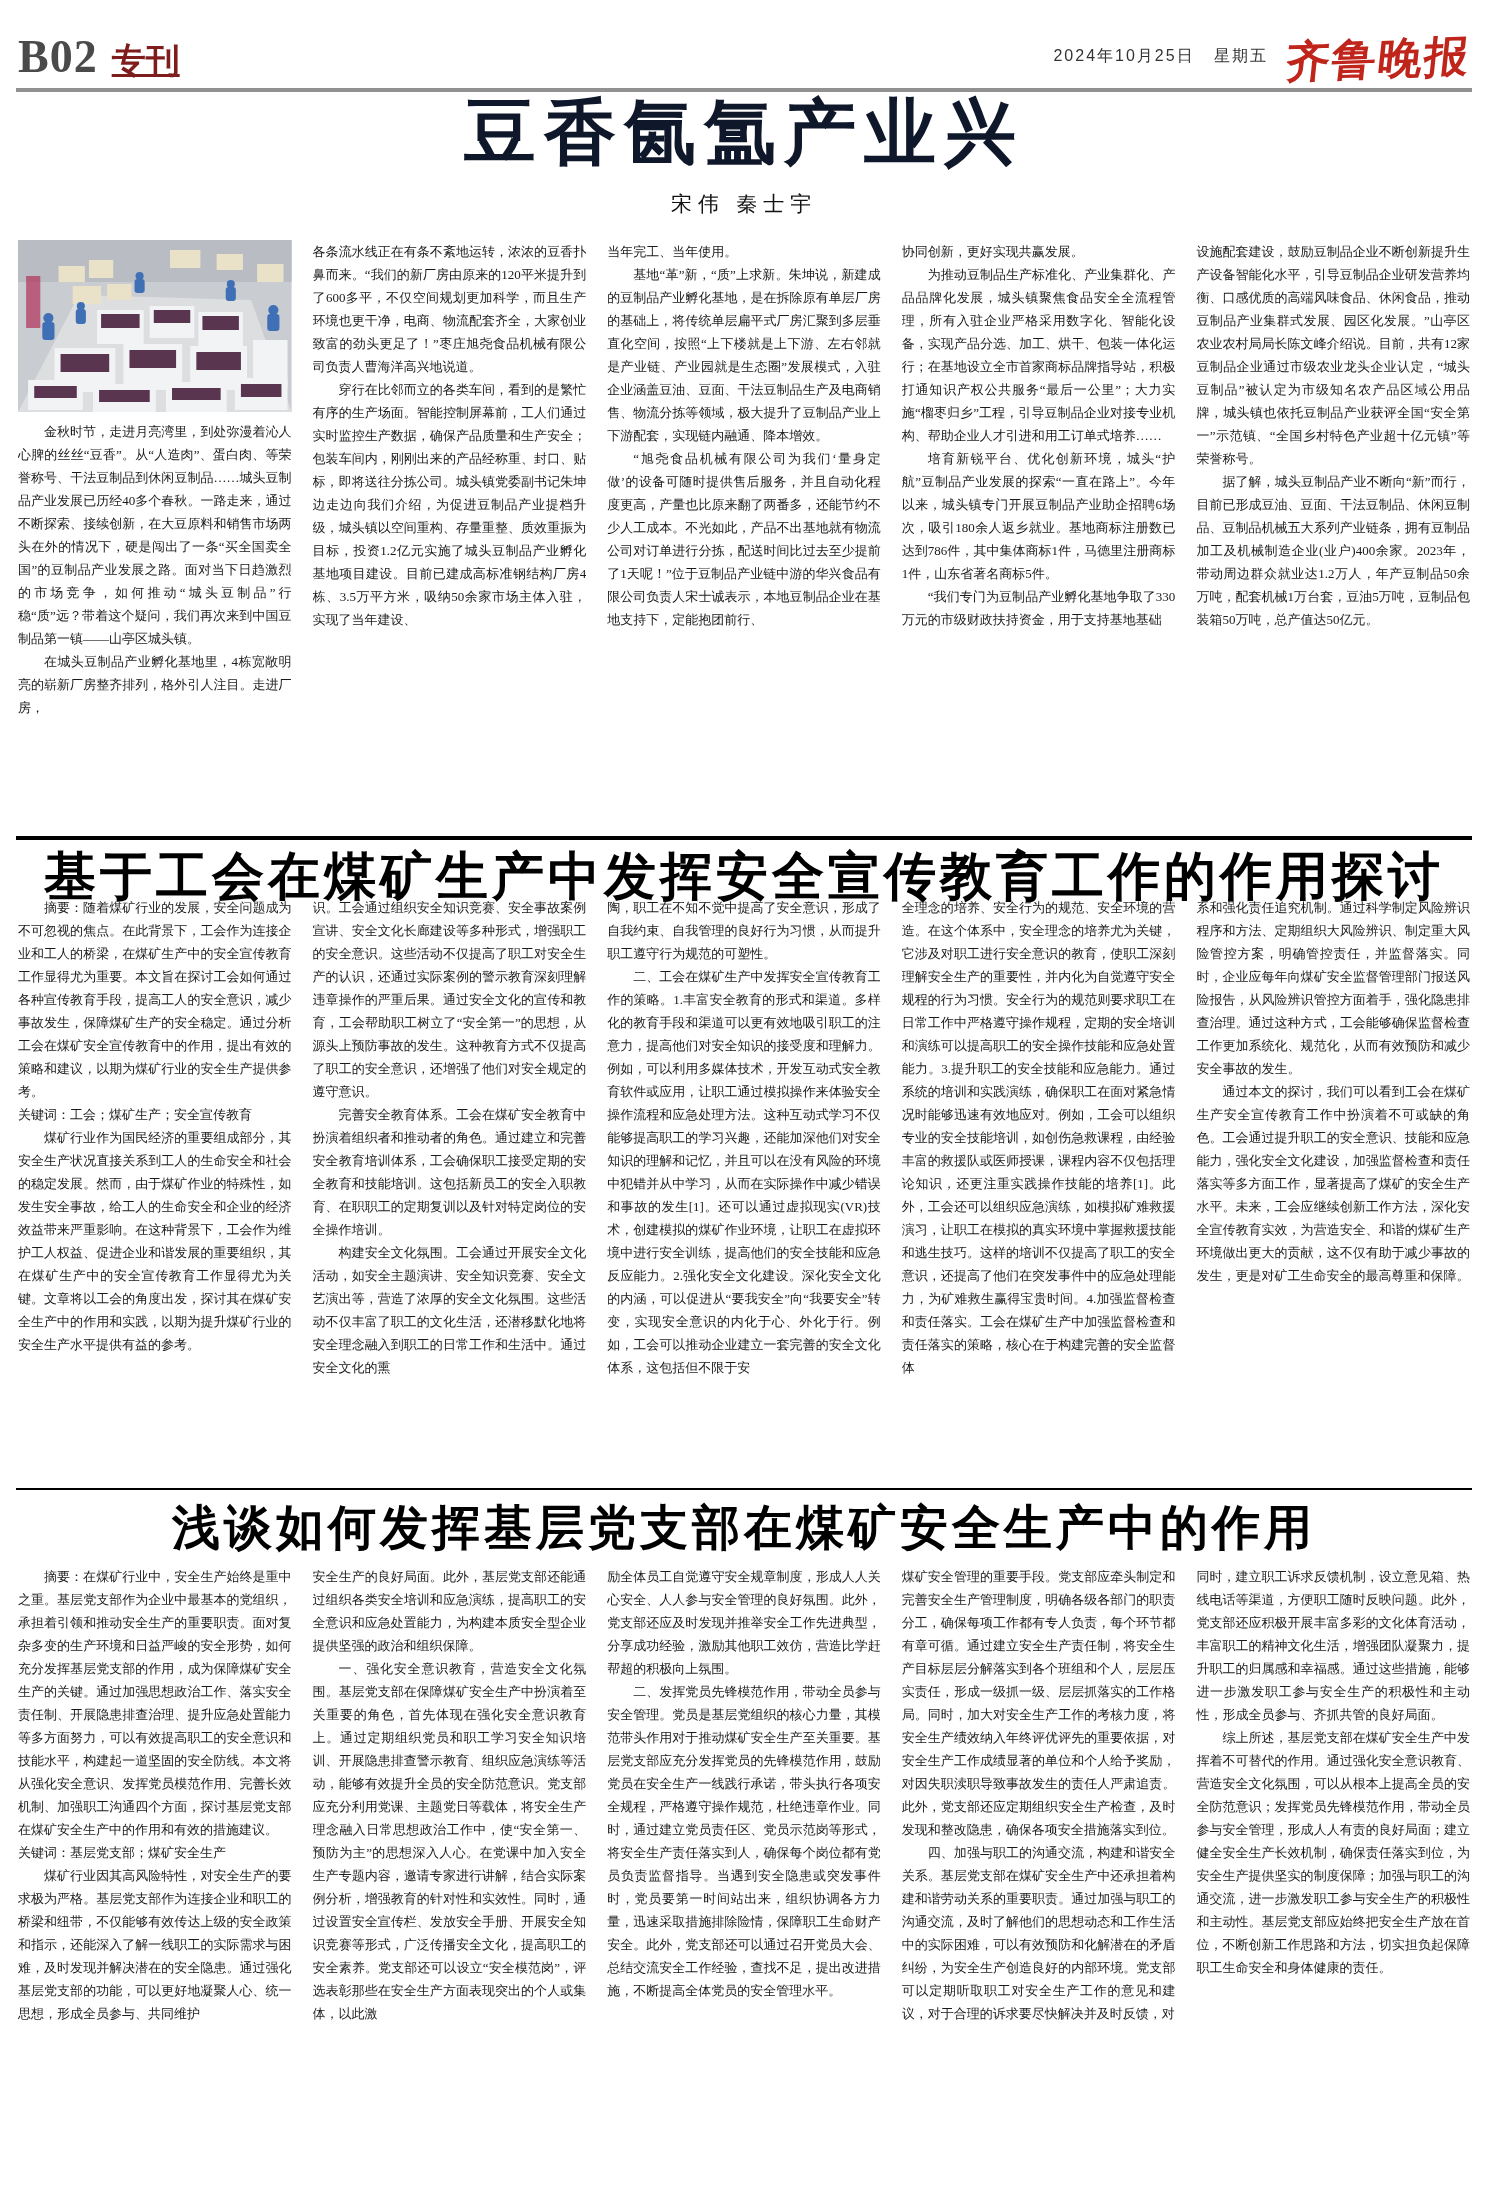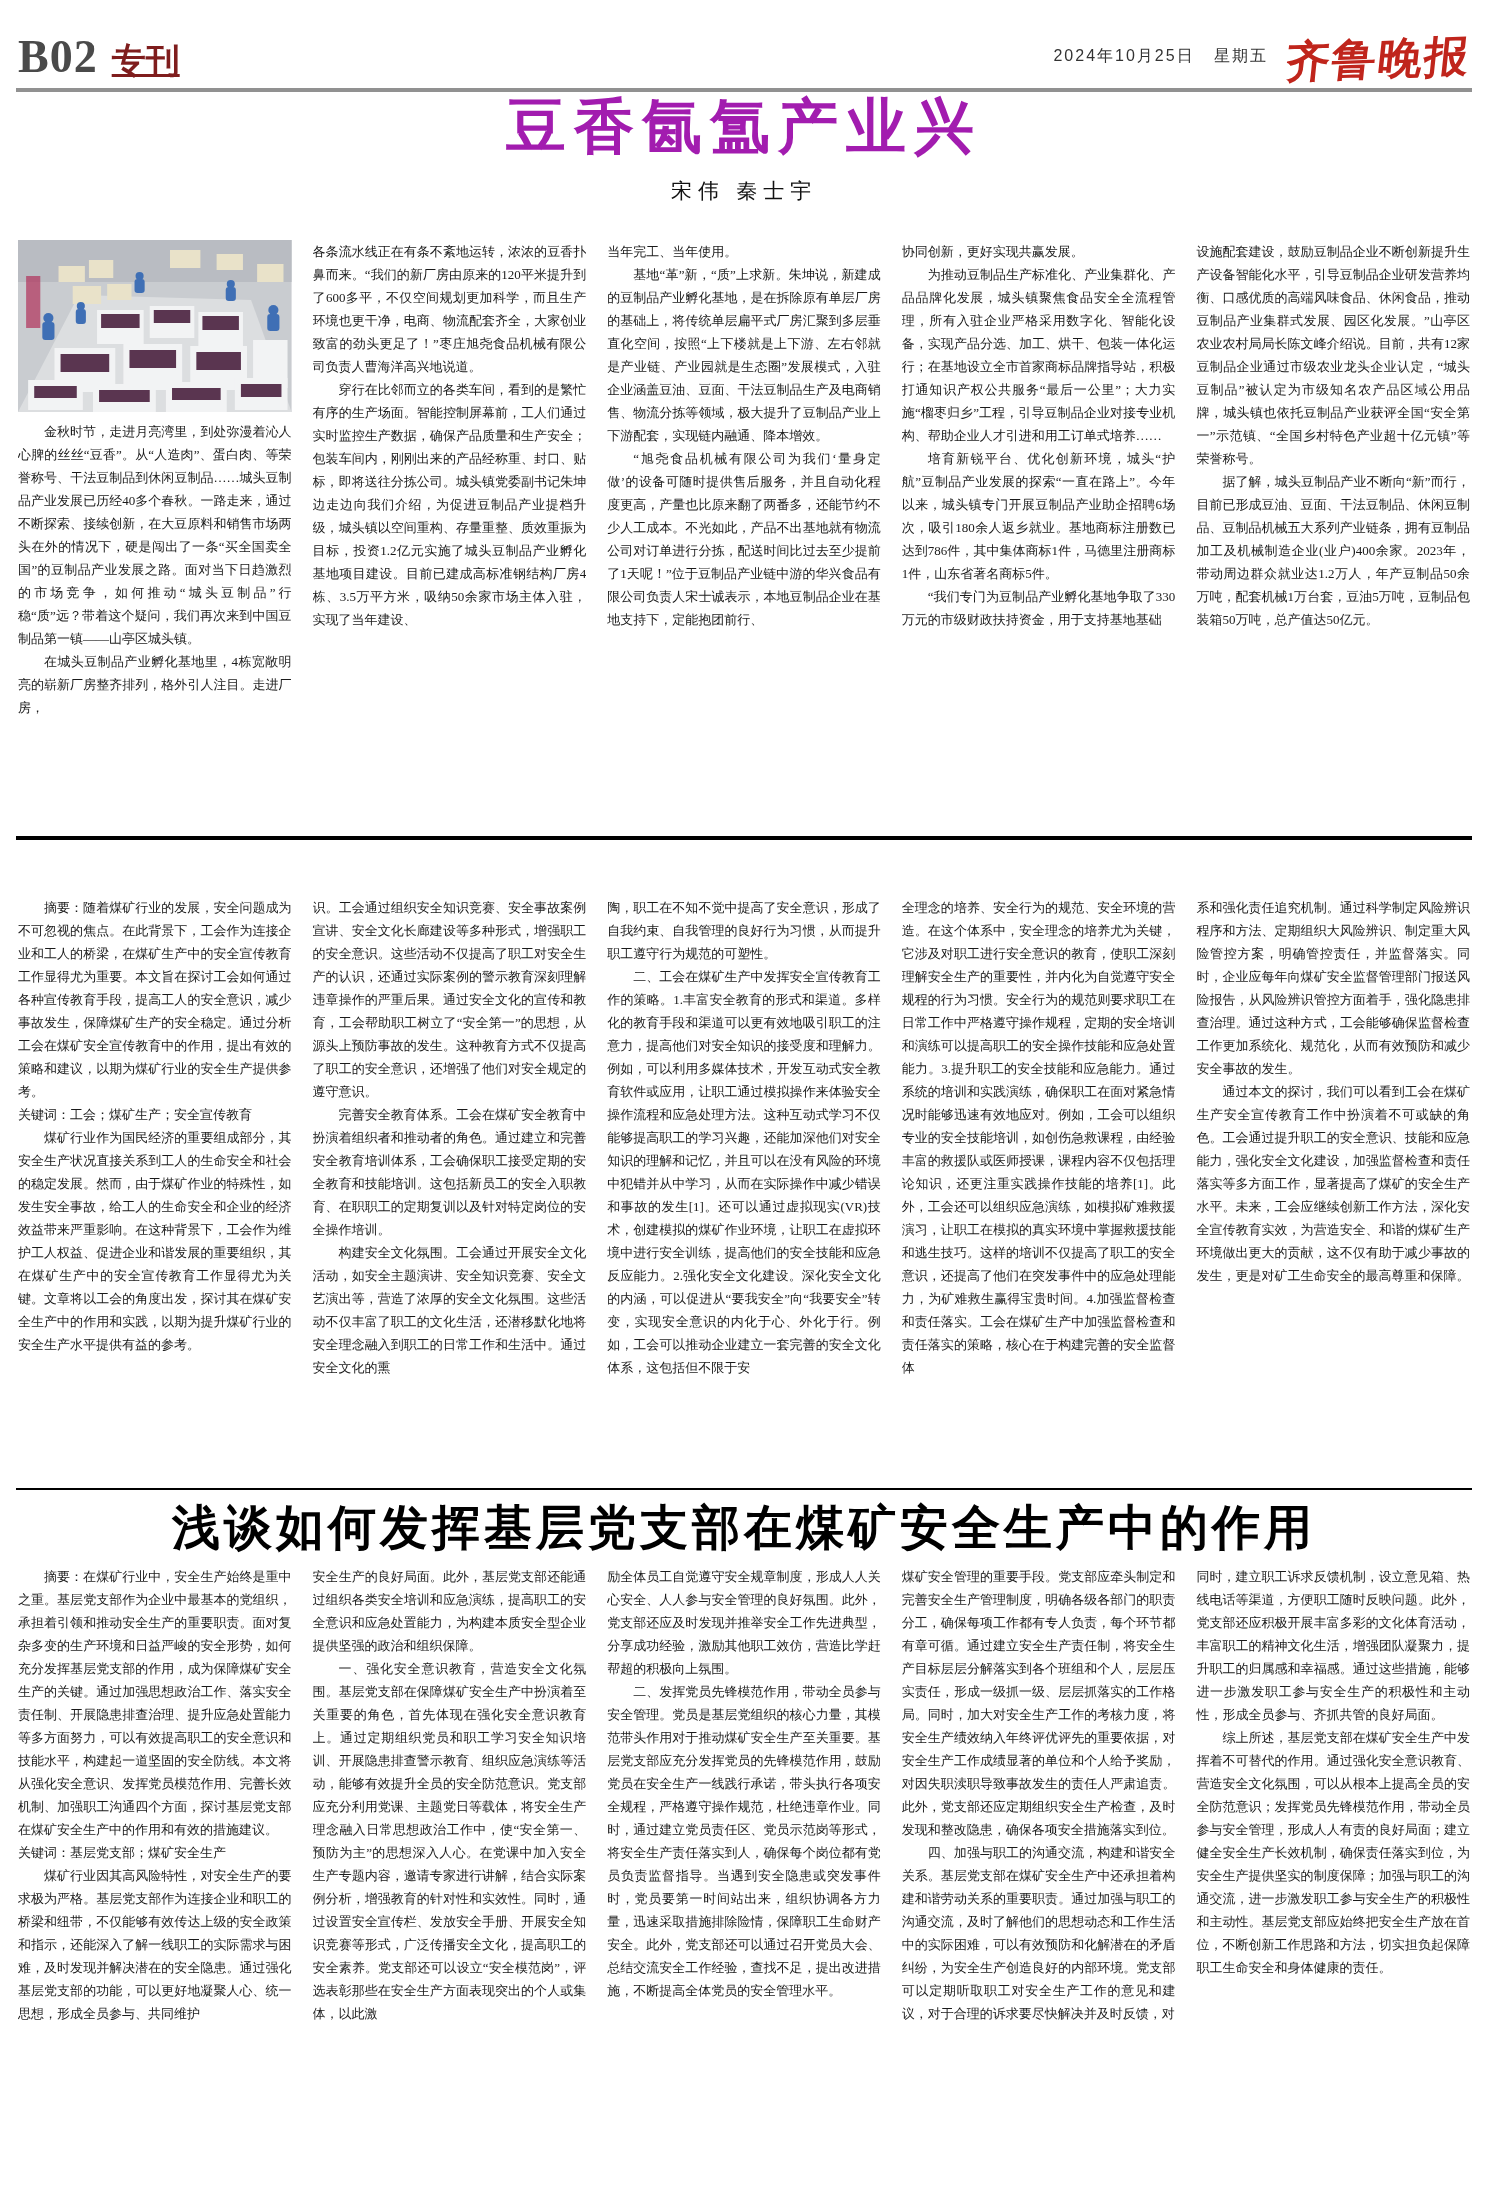--- a/index.html
+++ b/index.html
@@ -10,21 +10,21 @@
   .hdr-left{position:absolute;left:2px;bottom:0;display:flex;align-items:baseline;gap:14px;}
   .pageno{font-size:46px;font-weight:bold;color:#4a4a4a;letter-spacing:1px;font-family:"Liberation Serif",serif;}
   .section{font-size:34px;font-weight:bold;color:#7f1d1d;font-family:"Liberation Sans",sans-serif;text-decoration:underline;}
   .hdr-right{position:absolute;right:2px;bottom:2px;display:flex;align-items:center;gap:18px;}
   .dateline{font-size:16px;color:#333;letter-spacing:2px;padding-bottom:8px;font-family:"Liberation Sans",sans-serif;}
   .masthead{font-size:44px;font-weight:bold;color:#c0251c;transform:skewX(-8deg) rotate(-2deg);
             letter-spacing:2px;line-height:1;}
   .hdr-rule{position:absolute;left:16px;right:16px;top:88px;height:4px;background:#919191;}
   
   .h1-wrap{position:absolute;left:0;right:0;top:96px;text-align:center;}
-  .headline1{font-size:60px;font-weight:bold;color:#a21caf;letter-spacing:8px;line-height:1.05;}
+  .headline1{font-size:72px;font-weight:bold;color:#0f172a;letter-spacing:8px;line-height:1.05;}
   .byline{margin-top:18px;font-size:21px;color:#111;letter-spacing:6px;}
   
   .cols{position:absolute;left:18px;right:18px;display:flex;gap:21px;}
   .col{flex:1 1 0;overflow:hidden;font-size:13px;line-height:23px;text-align:justify;word-break:break-all;}
   .col p{margin:0;}
   .ind{text-indent:2em;}
   .noind{text-indent:0;}
   .a1cols{top:240px;height:592px;}
   .a2cols{top:896px;height:586px;}
   .a3cols{top:1565px;height:606px;}
@@ -146,20 +146,21 @@
       </div>
     <div class="col">
         <div>
           <p class="noind">设施配套建设，鼓励豆制品企业不断创新提升生产设备智能化水平，引导豆制品企业研发营养均衡、口感优质的高端风味食品、休闲食品，推动豆制品产业集群式发展、园区化发展。”山亭区农业农村局局长陈文峰介绍说。目前，共有12家豆制品企业通过市级农业龙头企业认定，“城头豆制品”被认定为市级知名农产品区域公用品牌，城头镇也依托豆制品产业获评全国“安全第一”示范镇、“全国乡村特色产业超十亿元镇”等荣誉称号。</p>
           <p class="ind">据了解，城头豆制品产业不断向“新”而行，目前已形成豆油、豆面、干法豆制品、休闲豆制品、豆制品机械五大系列产业链条，拥有豆制品加工及机械制造企业(业户)400余家。2023年，带动周边群众就业达1.2万人，年产豆制品50余万吨，配套机械1万台套，豆油5万吨，豆制品包装箱50万吨，总产值达50亿元。</p>
         </div>
       </div>
   </div>
 
   <div class="rule-a2"></div>
+  <div class="headline2">基于工会在煤矿生产中发挥安全宣传教育工作的作用探讨</div>
   <div class="cols a2cols">
     <div class="col">
         <div>
           <p class="ind">摘要：随着煤矿行业的发展，安全问题成为不可忽视的焦点。在此背景下，工会作为连接企业和工人的桥梁，在煤矿生产中的安全宣传教育工作显得尤为重要。本文旨在探讨工会如何通过各种宣传教育手段，提高工人的安全意识，减少事故发生，保障煤矿生产的安全稳定。通过分析工会在煤矿安全宣传教育中的作用，提出有效的策略和建议，以期为煤矿行业的安全生产提供参考。</p>
           <p class="noind">关键词：工会；煤矿生产；安全宣传教育</p>
           <p class="ind">煤矿行业作为国民经济的重要组成部分，其安全生产状况直接关系到工人的生命安全和社会的稳定发展。然而，由于煤矿作业的特殊性，如发生安全事故，给工人的生命安全和企业的经济效益带来严重影响。在这种背景下，工会作为维护工人权益、促进企业和谐发展的重要组织，其在煤矿生产中的安全宣传教育工作显得尤为关键。文章将以工会的角度出发，探讨其在煤矿安全生产中的作用和实践，以期为提升煤矿行业的安全生产水平提供有益的参考。</p>
         </div>
       </div>
     <div class="col">
         <div>

